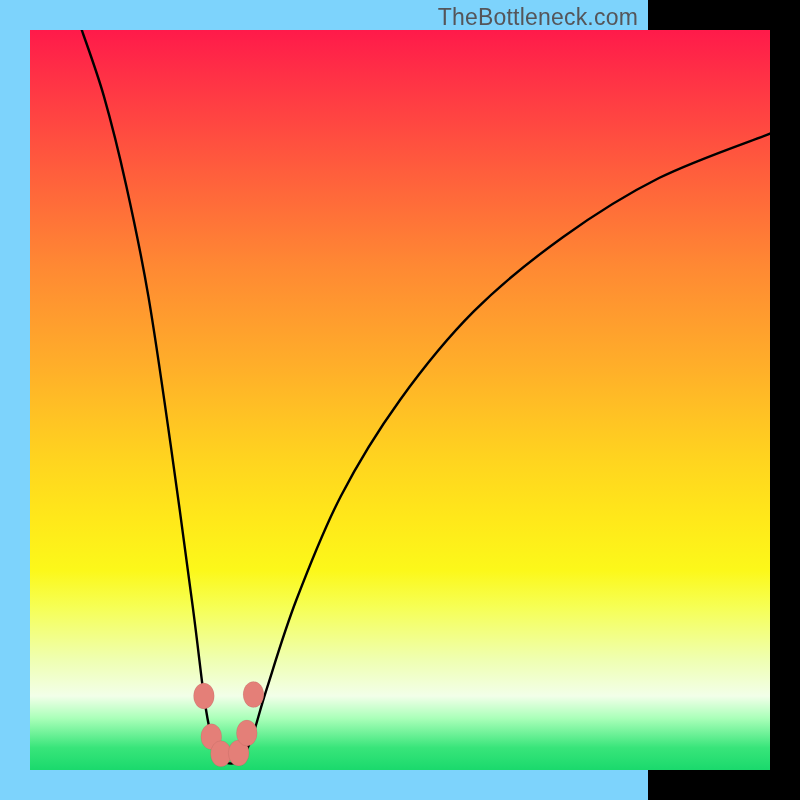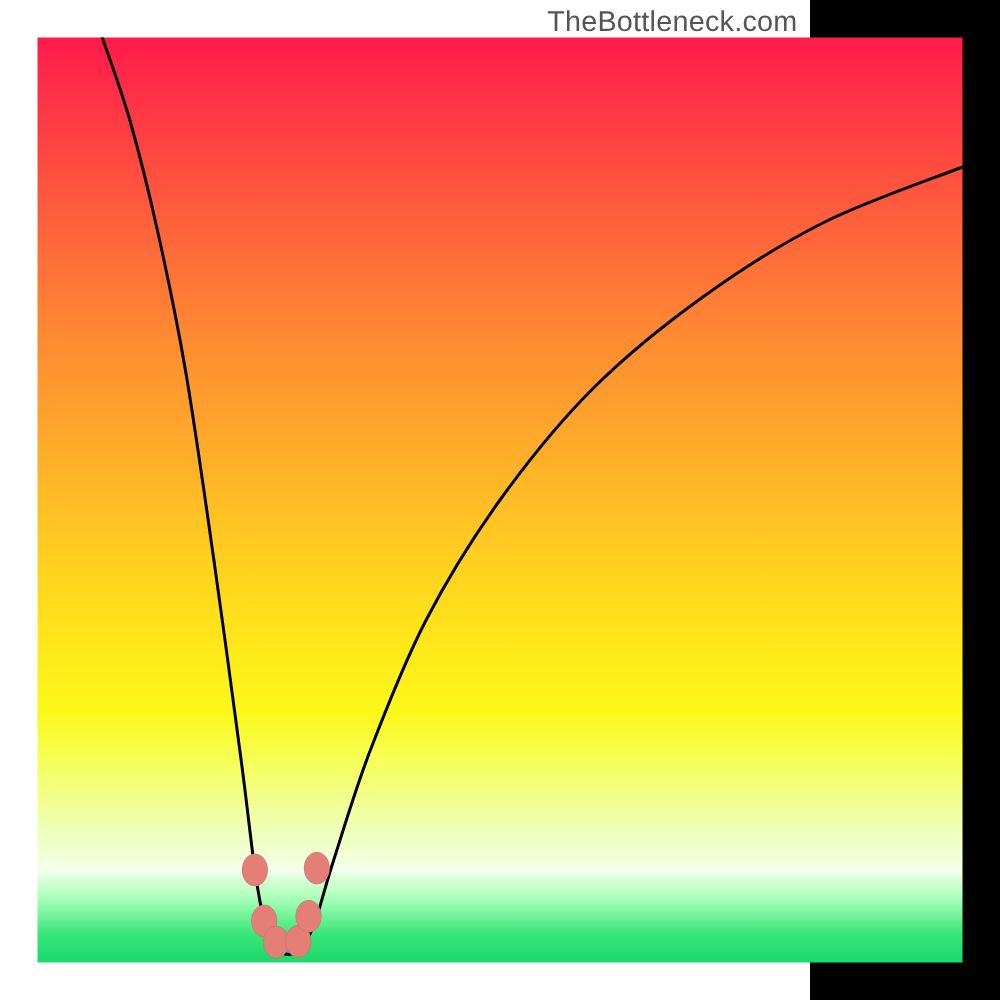--- a/index.html
+++ b/index.html
@@ -8,21 +8,21 @@
     width: 800px;
     height: 800px;
     overflow: hidden;
     background: #000;
     font-family: Arial, Helvetica, sans-serif;
   }
   .frame {
     position: relative;
     width: 648px;
     height: 800px;
-    background: #ffffff;
+    background: #7dd3fc;
   }
   .plot-area {
     position: absolute;
     left: 30px;
     top: 30px;
     width: 740px;
     height: 740px;
     background: linear-gradient(to bottom,
       #ff1a4a 0%,
       #ff3046 6%,

